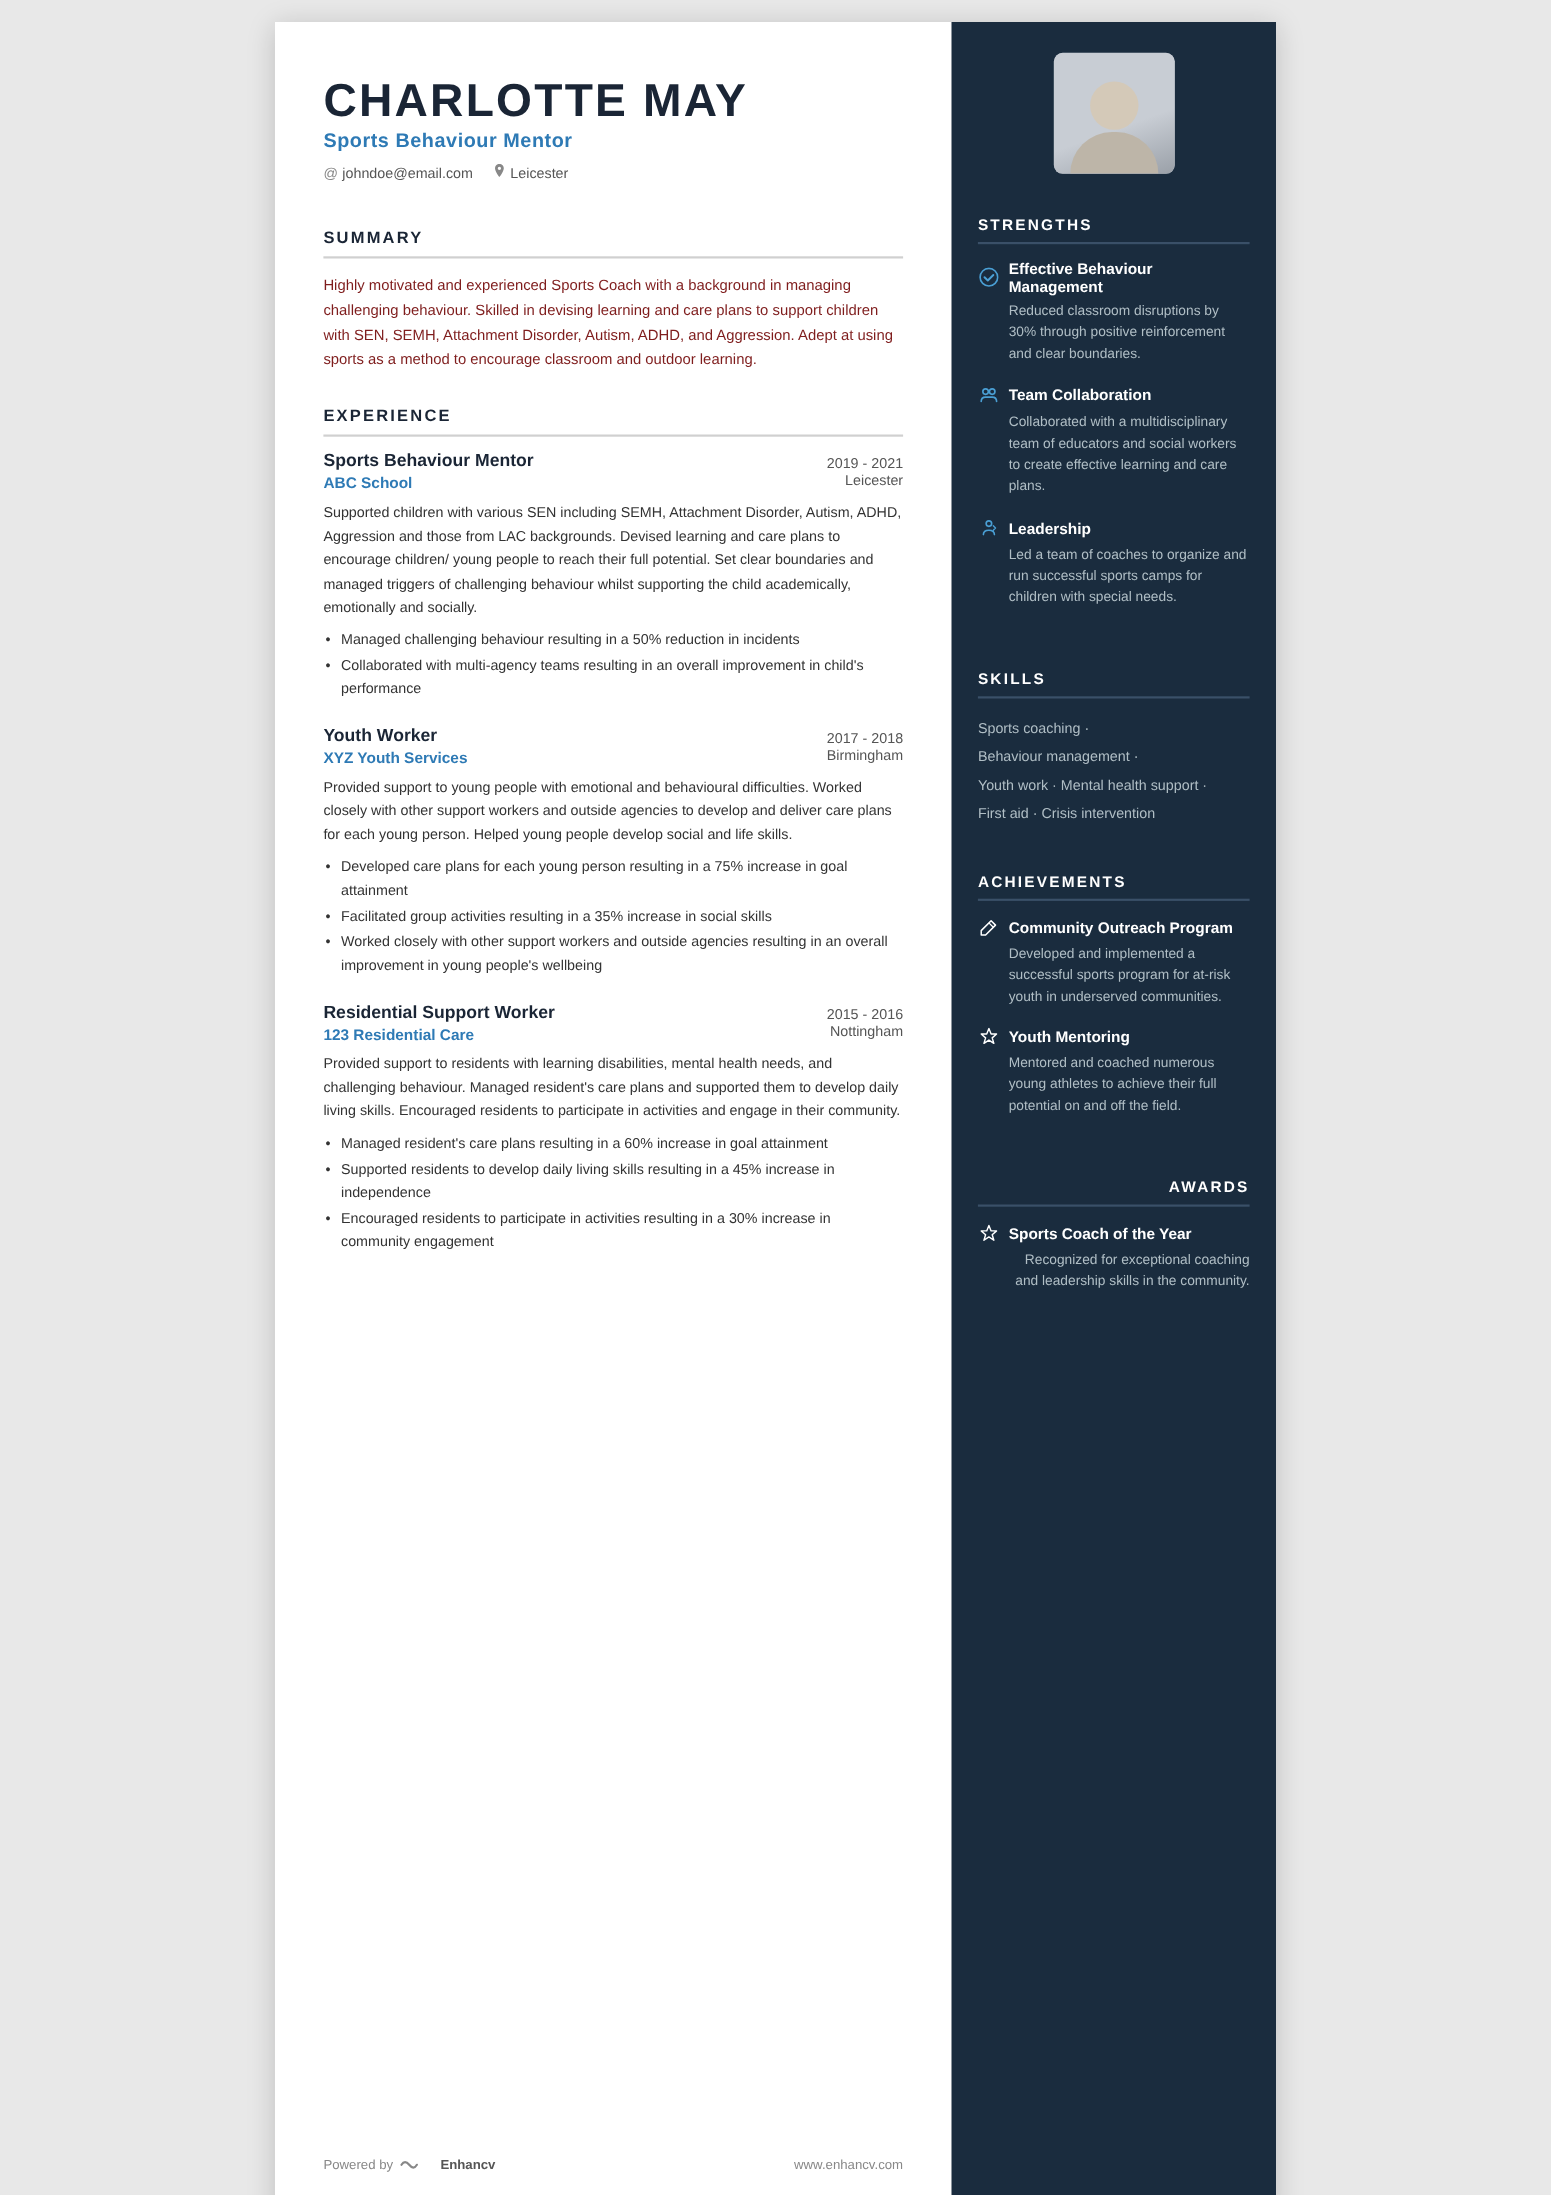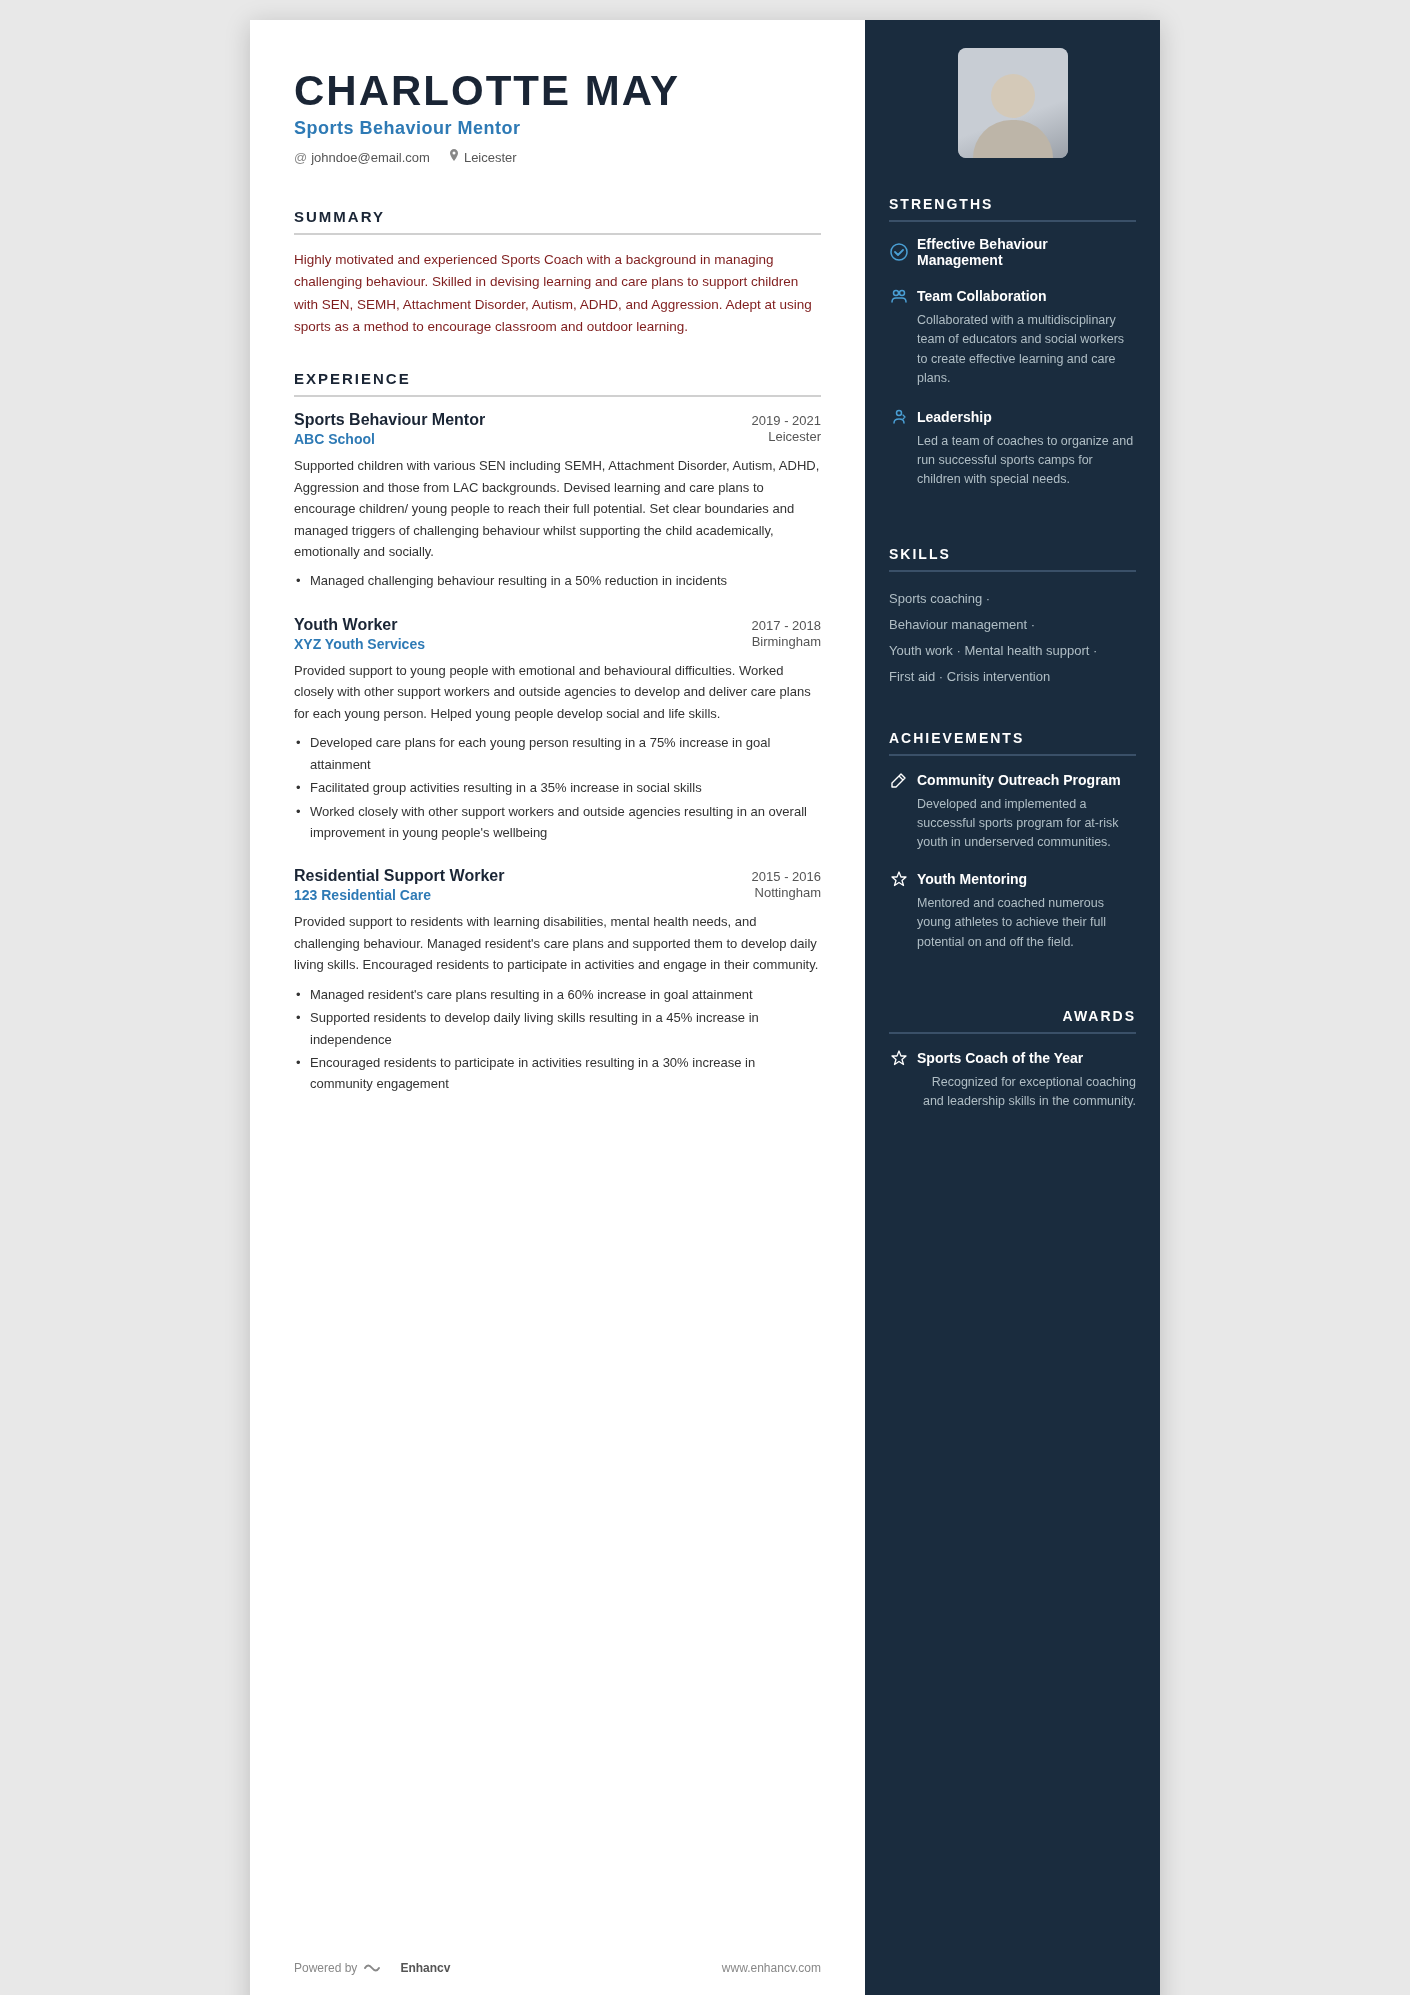--- a/index.html
+++ b/index.html
@@ -324,20 +324,21 @@
           <div class="exp-title">Sports Behaviour Mentor</div>
           <div class="exp-dates">2019 - 2021</div>
         </div>
         <div class="exp-sub">
           <div class="exp-company">ABC School</div>
           <div class="exp-location">Leicester</div>
         </div>
         <div class="exp-body">Supported children with various SEN including SEMH, Attachment Disorder, Autism, ADHD, Aggression and those from LAC backgrounds. Devised learning and care plans to encourage children/ young people to reach their full potential. Set clear boundaries and managed triggers of challenging behaviour whilst supporting the child academically, emotionally and socially.</div>
         <ul class="exp-bullets">
           <li>Managed challenging behaviour resulting in a 50% reduction in incidents</li>
+          <li>Collaborated with multi-agency teams resulting in an overall improvement in child's performance</li>
         </ul>
       </div>
 
       <div class="exp-entry">
         <div class="exp-header">
           <div class="exp-title">Youth Worker</div>
           <div class="exp-dates">2017 - 2018</div>
         </div>
         <div class="exp-sub">
           <div class="exp-company">XYZ Youth Services</div>
@@ -401,20 +402,21 @@
       <div class="strength-item">
         <div class="strength-header">
           <span class="strength-icon">
             <svg width="18" height="18" viewBox="0 0 18 18" fill="none">
               <rect x="1" y="1" width="16" height="16" rx="8" stroke="#4a9fd4" stroke-width="1.5"></rect>
               <path d="M5 9l3 3 5-5" stroke="#4a9fd4" stroke-width="1.8" stroke-linecap="round" stroke-linejoin="round"></path>
             </svg>
           </span>
           <span>Effective Behaviour Management</span>
         </div>
+        <div class="strength-desc">Reduced classroom disruptions by 30% through positive reinforcement and clear boundaries.</div>
       </div>
 
       <div class="strength-item">
         <div class="strength-header">
           <span class="strength-icon">
             <svg width="18" height="18" viewBox="0 0 18 18" fill="none">
               <circle cx="6" cy="6" r="2.5" stroke="#4a9fd4" stroke-width="1.5"></circle>
               <circle cx="12" cy="6" r="2.5" stroke="#4a9fd4" stroke-width="1.5"></circle>
               <path d="M2 15c0-2.5 1.8-4 4-4h6c2.2 0 4 1.5 4 4" stroke="#4a9fd4" stroke-width="1.5" stroke-linecap="round"></path>
             </svg>

